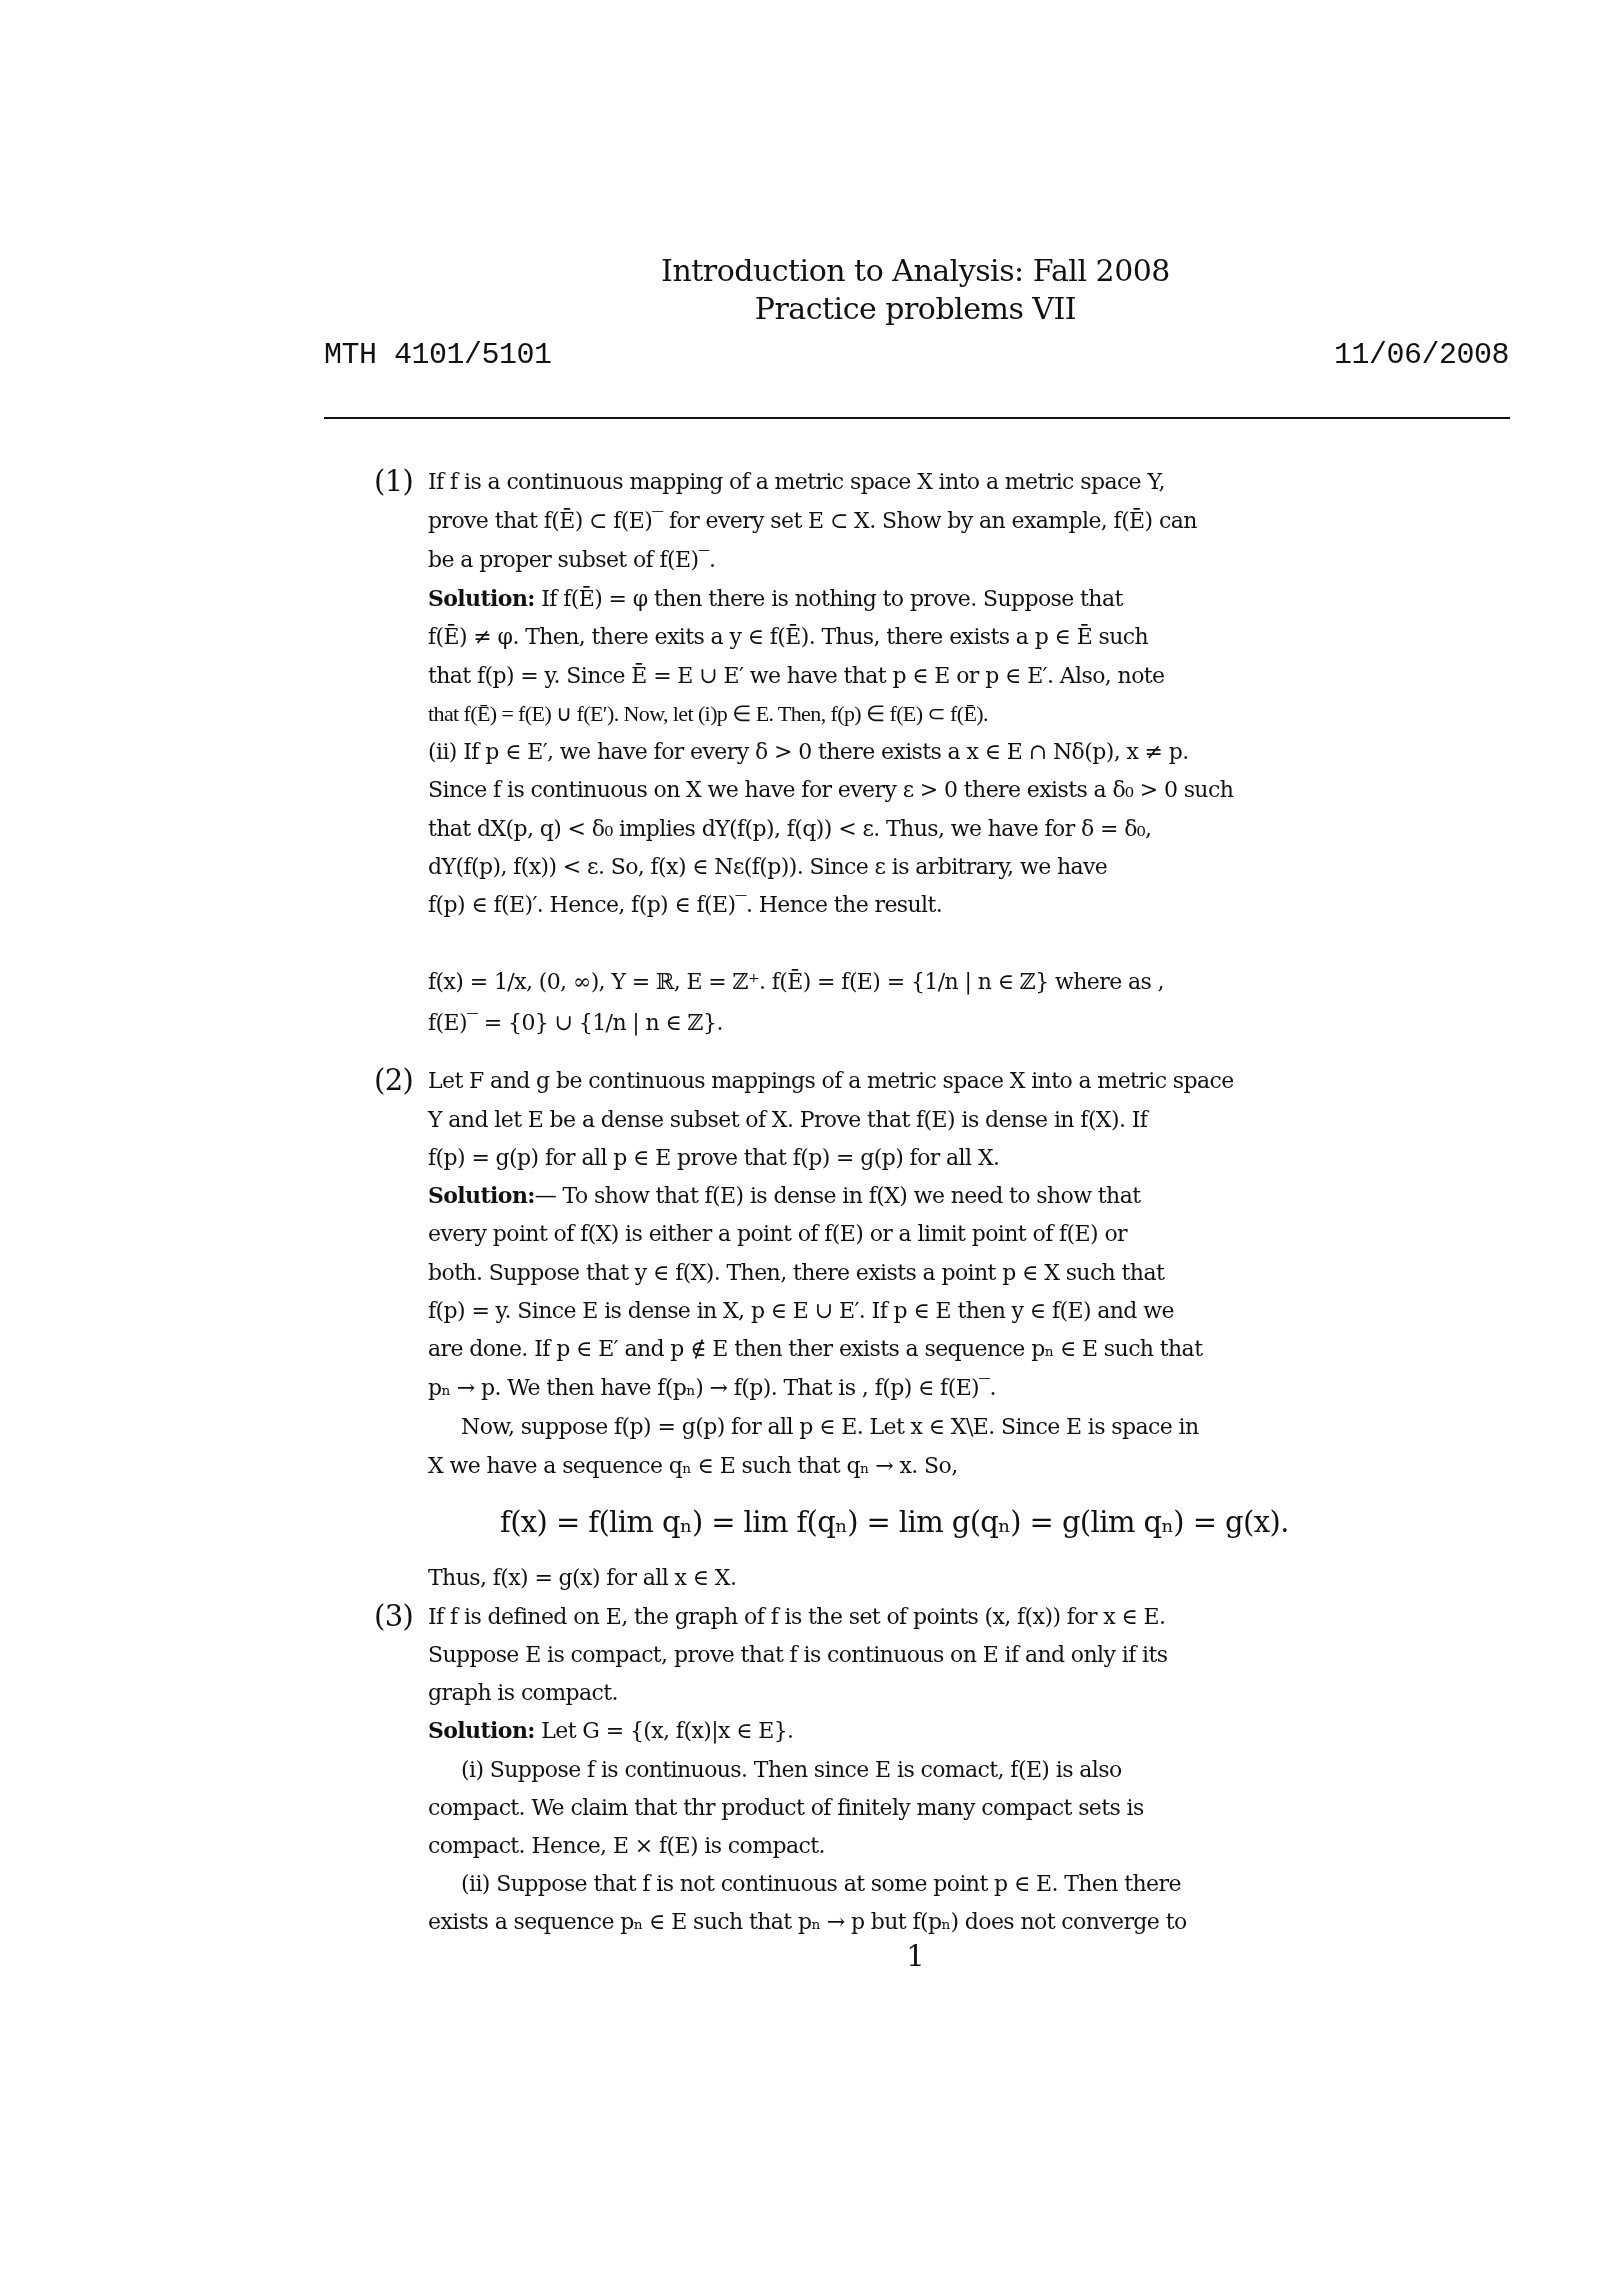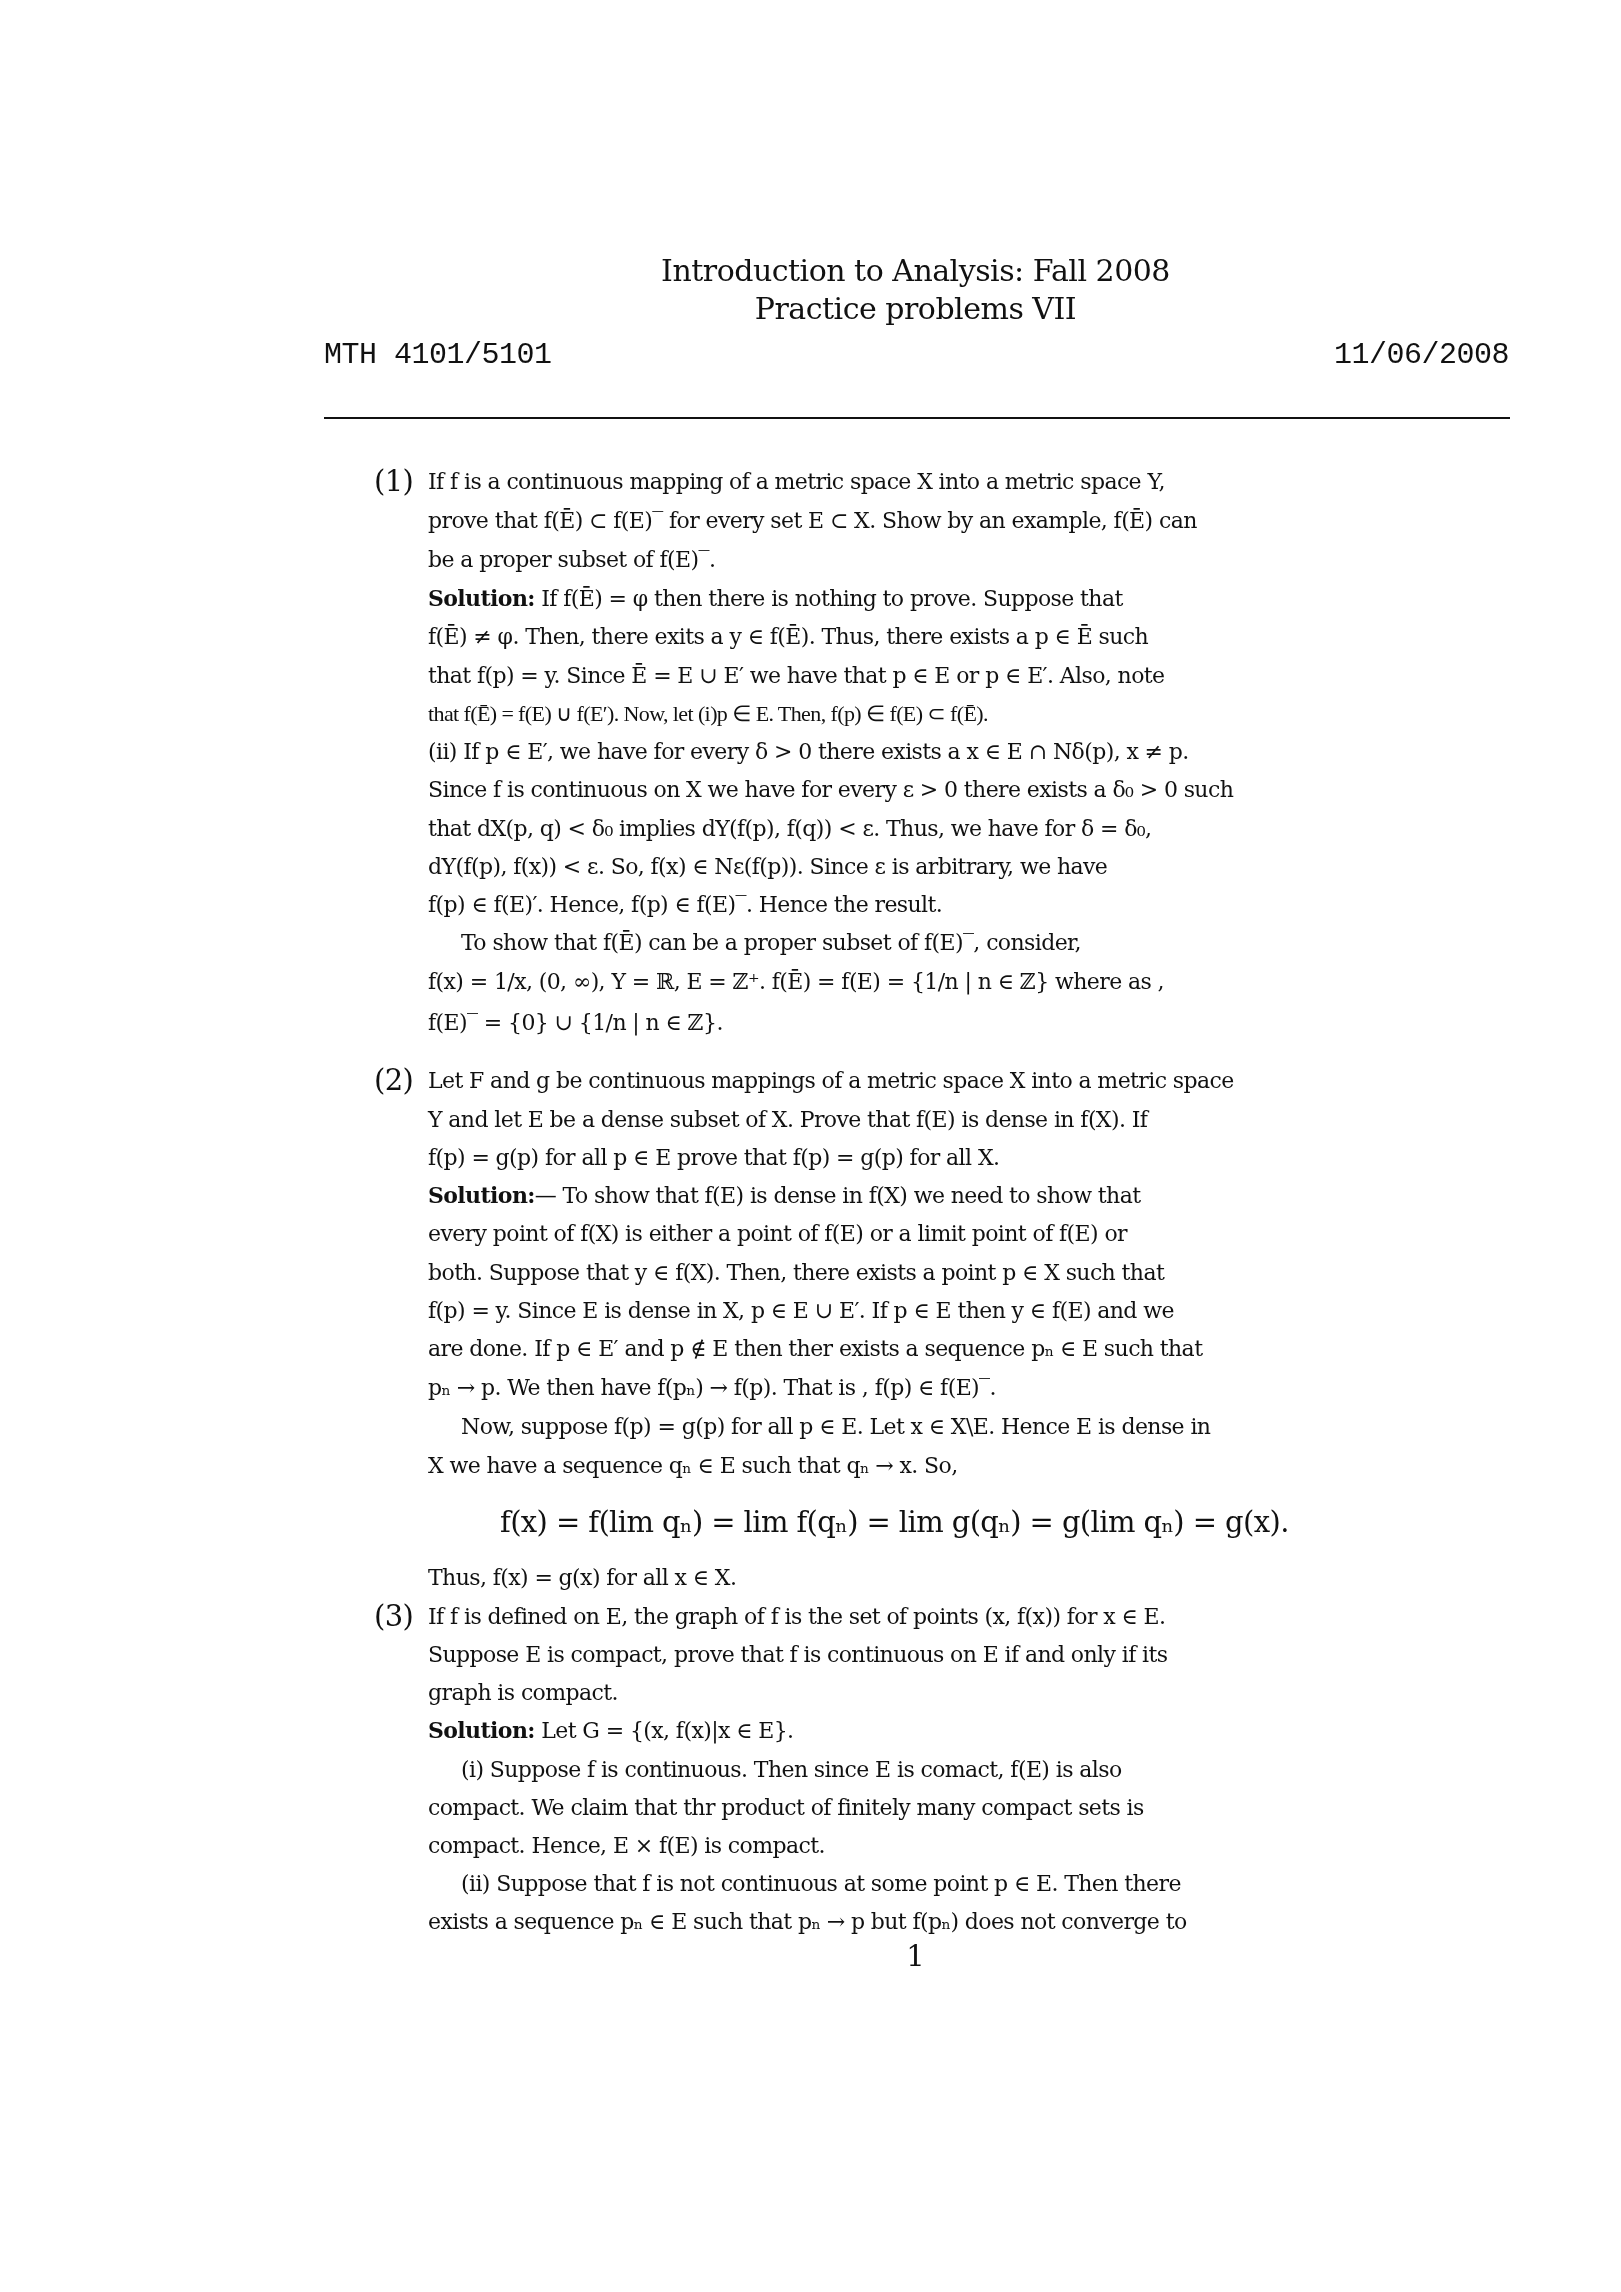--- a/index.html
+++ b/index.html
@@ -33,35 +33,34 @@
   <div class="line" style="top:541px;">be a proper subset of f(E)‾.</div>
   <div class="line" style="top:580px;"><b>Solution:</b> If f(Ē) = φ then there is nothing to prove. Suppose that</div>
   <div class="line" style="top:618px;">f(Ē) ≠ φ. Then, there exits a y ∈ f(Ē). Thus, there exists a p ∈ Ē such</div>
   <div class="line" style="top:657px;">that f(p) = y. Since Ē = E ∪ E′ we have that p ∈ E or p ∈ E′. Also, note</div>
   <div class="line" style="top:695px;font-family:Liberation Serif, serif;">that f(Ē) = f(E) ∪ f(E′). Now, let (i)p ∈ E. Then, f(p) ∈ f(E) ⊂ f(Ē).</div>
   <div class="line" style="top:733px;">(ii) If p ∈ E′, we have for every δ &gt; 0 there exists a x ∈ E ∩ Nδ(p), x ≠ p.</div>
   <div class="line" style="top:771px;">Since f is continuous on X we have for every ε &gt; 0 there exists a δ₀ &gt; 0 such</div>
   <div class="line" style="top:810px;text-align:center;">that dX(p, q) &lt; δ₀ implies dY(f(p), f(q)) &lt; ε. Thus, we have for δ = δ₀,</div>
   <div class="line" style="top:848px;">dY(f(p), f(x)) &lt; ε. So, f(x) ∈ Nε(f(p)). Since ε is arbitrary, we have</div>
   <div class="line" style="top:886px;">f(p) ∈ f(E)′. Hence, f(p) ∈ f(E)‾. Hence the result.</div>
-  <div class="line indent" style="top:924px;">To show that f(Ē) can be a proper subset of f(E)‾, consider,</div>
   <div class="line" style="top:963px;">f(x) = 1/x,  (0, ∞), Y = ℝ, E = ℤ⁺. f(Ē) = f(E) = {1/n | n ∈ ℤ} where as ,</div>
   <div class="line" style="top:1004px;">f(E)‾ = {0} ∪ {1/n | n ∈ ℤ}.</div>
 
   <div class="num" style="top:1062px;">(2)</div>
   <div class="line" style="top:1062px;">Let F and g be continuous mappings of a metric space X into a metric space</div>
   <div class="line" style="top:1101px;">Y and let E be a dense subset of X. Prove that f(E) is dense in f(X). If</div>
   <div class="line" style="top:1139px;">f(p) = g(p) for all p ∈ E prove that f(p) = g(p) for all X.</div>
   <div class="line" style="top:1177px;"><b>Solution:</b>— To show that f(E) is dense in f(X) we need to show that</div>
   <div class="line" style="top:1215px;">every point of f(X) is either a point of f(E) or a limit point of f(E) or</div>
   <div class="line" style="top:1254px;">both. Suppose that y ∈ f(X). Then, there exists a point p ∈ X such that</div>
   <div class="line" style="top:1292px;">f(p) = y. Since E is dense in X, p ∈ E ∪ E′. If p ∈ E then y ∈ f(E) and we</div>
   <div class="line" style="top:1330px;">are done. If p ∈ E′ and p ∉ E then ther exists a sequence pₙ ∈ E such that</div>
   <div class="line" style="top:1369px;">pₙ → p. We then have f(pₙ) → f(p). That is , f(p) ∈ f(E)‾.</div>
-  <div class="line indent" style="top:1408px;">Now, suppose f(p) = g(p) for all p ∈ E. Let x ∈ X\E. Hence E is dense in</div>
+  <div class="line indent" style="top:1408px;">Now, suppose f(p) = g(p) for all p ∈ E. Let x ∈ X\E. Since E is space in</div>
   <div class="line" style="top:1447px;">X we have a sequence qₙ ∈ E such that qₙ → x. So,</div>
   <div class="eq" style="top:1504px;">f(x) = f(lim qₙ) = lim f(qₙ) = lim g(qₙ) = g(lim qₙ) = g(x).</div>
   <div class="line" style="top:1559px;">Thus, f(x) = g(x) for all x ∈ X.</div>
 
   <div class="num" style="top:1598px;">(3)</div>
   <div class="line" style="top:1598px;">If f is defined on E, the graph of f is the set of points (x, f(x)) for x ∈ E.</div>
   <div class="line" style="top:1636px;">Suppose E is compact, prove that f is continuous on E if and only if its</div>
   <div class="line" style="top:1674px;">graph is compact.</div>
   <div class="line" style="top:1712px;"><b>Solution:</b> Let G = {(x, f(x)|x ∈ E}.</div>
   <div class="line indent" style="top:1751px;">(i) Suppose f is continuous. Then since E is comact, f(E) is also</div>

